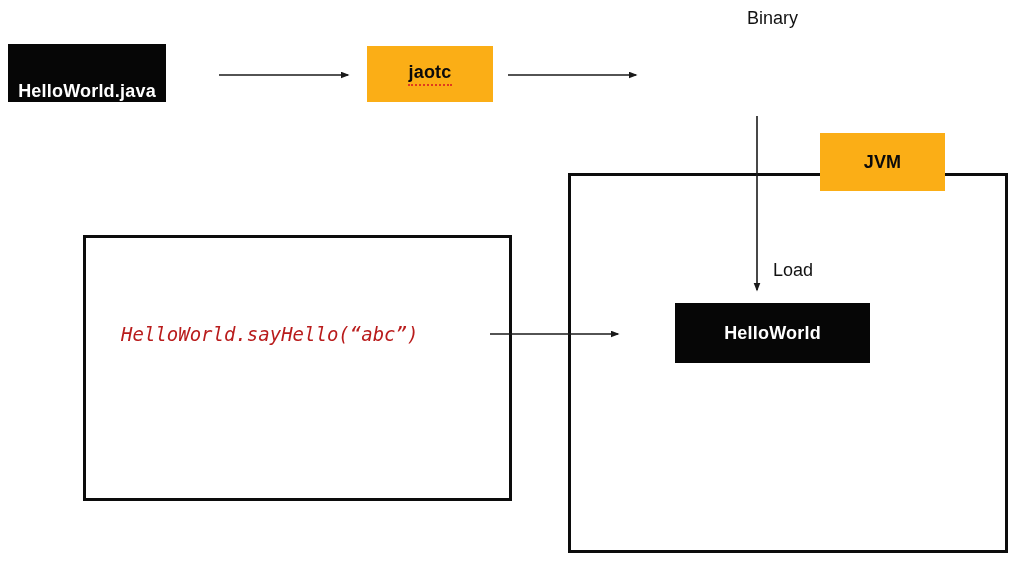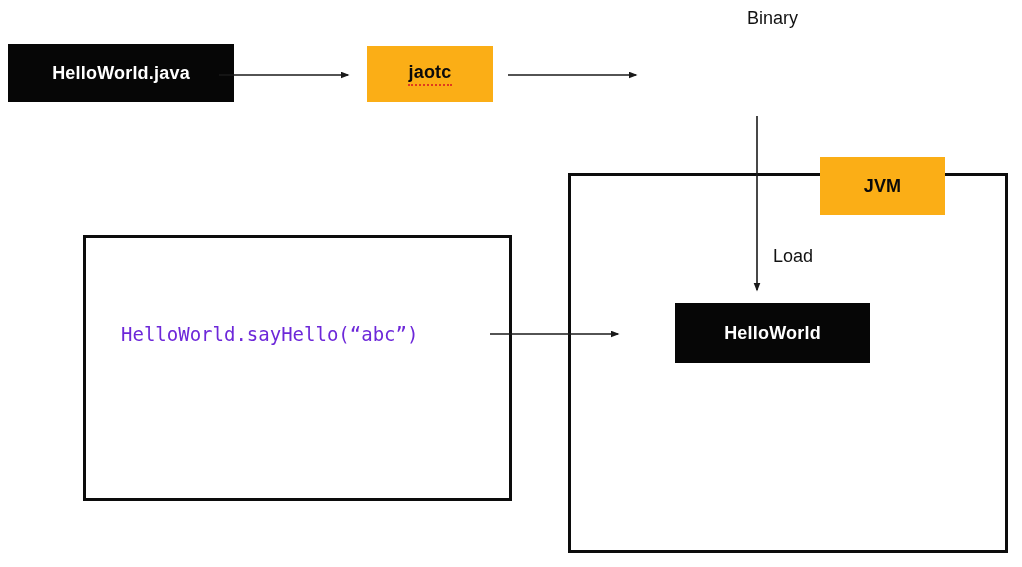--- a/index.html
+++ b/index.html
@@ -46,22 +46,23 @@
     color: #121212;
     white-space: nowrap;
   }
   .caption-centered {
     text-align: center;
   }
   .code-line {
     position: absolute;
     font-family: "DejaVu Sans Mono", "Liberation Mono", monospace;
     font-size: 19px;
-    color: #6d28d9;
+    color: #b91c1c;
     white-space: nowrap;
+    font-style: italic;
   }
   .arrow-layer {
     position: absolute;
     left: 0;
     top: 0;
     width: 1022px;
     height: 567px;
     z-index: 5;
     pointer-events: none;
   }
@@ -83,38 +84,38 @@
       <marker id="ah" markerWidth="9" markerHeight="8" refX="7.5" refY="3.5" orient="auto" markerUnits="userSpaceOnUse">
         <path d="M0,0 L9,3.5 L0,7 Z" fill="#1a1a1a"></path>
       </marker>
     </defs>
     <line x1="219" y1="75" x2="348" y2="75" stroke="#1a1a1a" stroke-width="1.6" marker-end="url(#ah)"></line>
     <line x1="508" y1="75" x2="636" y2="75" stroke="#1a1a1a" stroke-width="1.6" marker-end="url(#ah)"></line>
     <line x1="757" y1="116" x2="757" y2="290" stroke="#1a1a1a" stroke-width="1.6" marker-end="url(#ah)"></line>
     <line x1="490" y1="334" x2="618" y2="334" stroke="#1a1a1a" stroke-width="1.6" marker-end="url(#ah)"></line>
   </svg>
 
-  <div class="node node-black" style="left:8px; top:44px; width:226px; height:58px;">
+  <div class="node node-black" style="left:8px; top:44px; width:158px; height:58px;align-items:flex-end;">
     <span>HelloWorld.java</span>
   </div>
 
   <div class="node node-orange" style="left:367px; top:46px; width:126px; height:56px;">
     <span class="spellcheck-underline">jaotc</span>
   </div>
 
   <div class="caption caption-centered" style="left:674px; top:8px; width:197px;">Binary</div>
 
 
   <div class="frame" style="left:568px; top:173px; width:440px; height:380px;"></div>
 
-  <div class="node node-orange jvm-tab" style="left:820px; top:157px; width:125px; height:58px;">
+  <div class="node node-orange jvm-tab" style="left:820px; top:133px; width:125px; height:58px;">
     <span>JVM</span>
   </div>
 
-  <div class="caption" style="left:773px; top:246px;">Load</div>
+  <div class="caption" style="left:773px; top:260px;">Load</div>
 
   <div class="node node-black" style="left:659px; top:303px; width:195px; height:60px;margin-left:16px;">
     <span>HelloWorld</span>
   </div>
 
 
   <div class="frame" style="left:83px; top:235px; width:429px; height:266px;"></div>
 
   <div class="code-line" style="left:121px; top:323px;">HelloWorld.sayHello(“abc”)</div>
 

